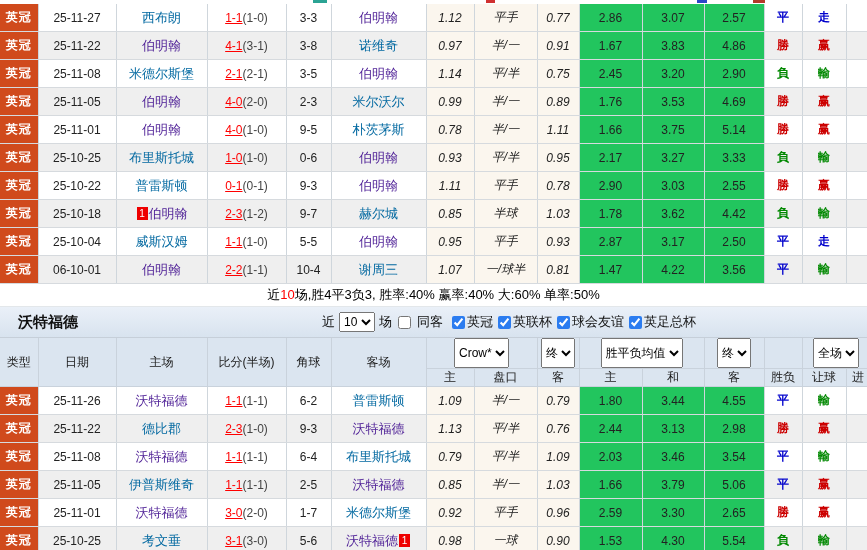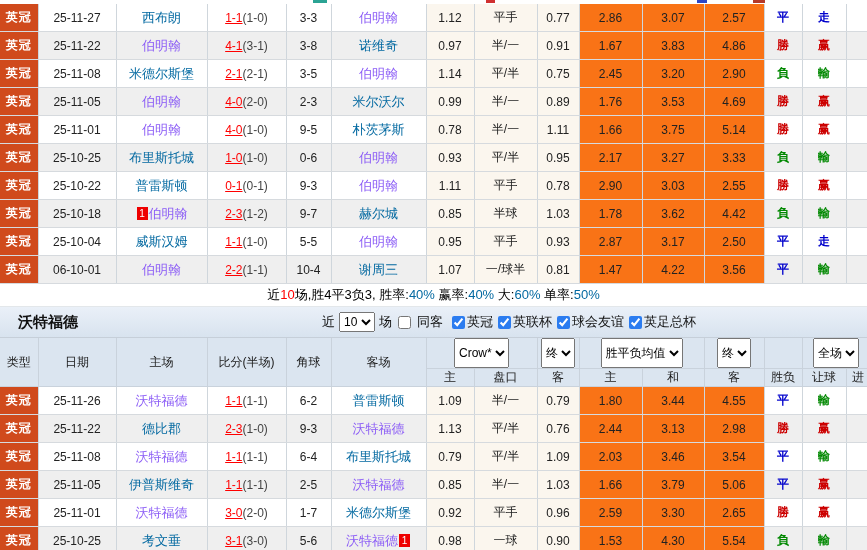--- a/index.html
+++ b/index.html
@@ -12,39 +12,39 @@
   .m2{left:486px;width:9px;background:#d03030;}
   .m3{left:697px;width:10px;background:#2a46c8;}
   .m4{left:753px;width:12px;background:#b43a2a;}
 
   table.tbl{border-collapse:collapse;table-layout:fixed;width:870px;}
   .tbl td,.tbl th{border-right:1px solid #cfd6dc;border-bottom:1px solid #d6dade;
       height:27px;padding:0;text-align:center;font-size:12px;color:#222;
       overflow:hidden;white-space:nowrap;background:#fff;}
   .tbl td.p{background:#fff;}
   .tbl tr.alt td.p{background:#efefef;}
-  .tbl td.crown{background:#fbf6ee;}
-  .tbl td.euro{background:#f97316;margin-left:11px;}
+  .tbl td.crown{background:#fbf6ee;font-style:italic;}
+  .tbl td.euro{background:#22c55e;margin-left:11px;}
   .tbl td.league{background:#d04a1c;padding:0;}
   .lbadge{color:#fff;font-weight:bold;font-size:12px;letter-spacing:1px;}
   .team{color:#0369a1;font-size:13px;}
-  .team.focus{color:#8b5cf6;}
+  .team.focus{color:#4c1d95;}
   .score-m{color:#ff0000;text-decoration:underline;}
   .score-h{color:#444;}
   .rc{display:inline-block;background:#ee0000;color:#fff;font-size:10px;line-height:13px;
       width:11px;height:13px;vertical-align:1px;margin:0 1px;}
   .res-win{color:#cc0000;font-weight:bold;}
   .res-lose{color:#008800;font-weight:bold;}
   .res-draw{color:#0000cc;font-weight:bold;}
 
   .summary{width:867px;height:22px;line-height:21px;text-align:center;font-size:13px;
       background:#fff;border-bottom:1px solid #e3e7ea;}
   .summary .sk{color:#000;}
   .summary .sr{color:#ff0000;}
-  .summary .sb{color:#0369a1;}
+  .summary .sb{color:#000000;}
 
   .section-header{width:867px;height:31px;display:flex;align-items:center;
       background:linear-gradient(#eaf0f8,#d8e3ef);border-bottom:1px solid #c6cfd9;
       box-sizing:border-box;position:relative;}
   .section-header .title{font-size:15px;font-weight:bold;color:#111;margin-left:18px;}
   .section-header .controls{position:absolute;left:322px;display:flex;align-items:center;
       gap:4px;font-size:13px;color:#111;white-space:nowrap;}
   .controls select{font-size:12px;height:20px;}
   .controls input[type=checkbox]{width:13px;height:13px;accent-color:#2b7cf0;margin:0 2px;}
   .filters{display:inline-flex;align-items:center;}

